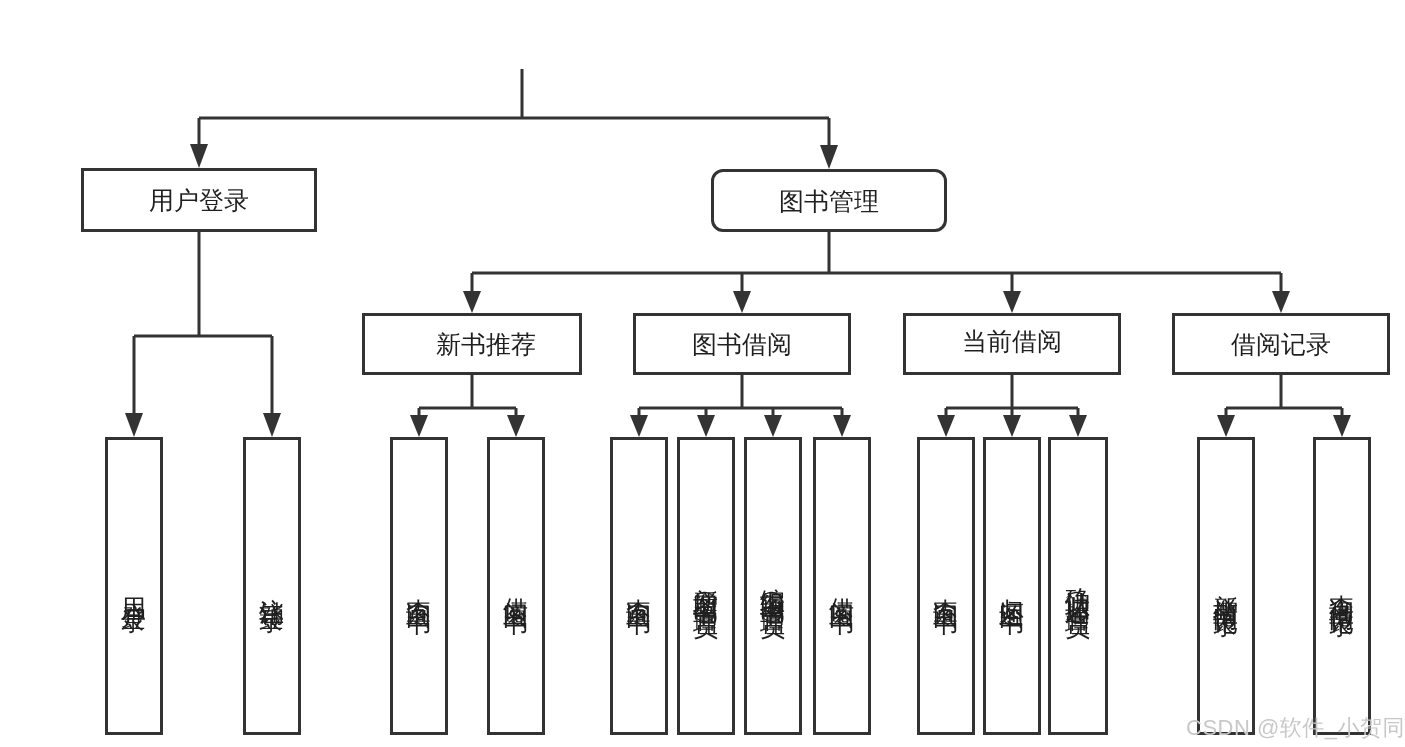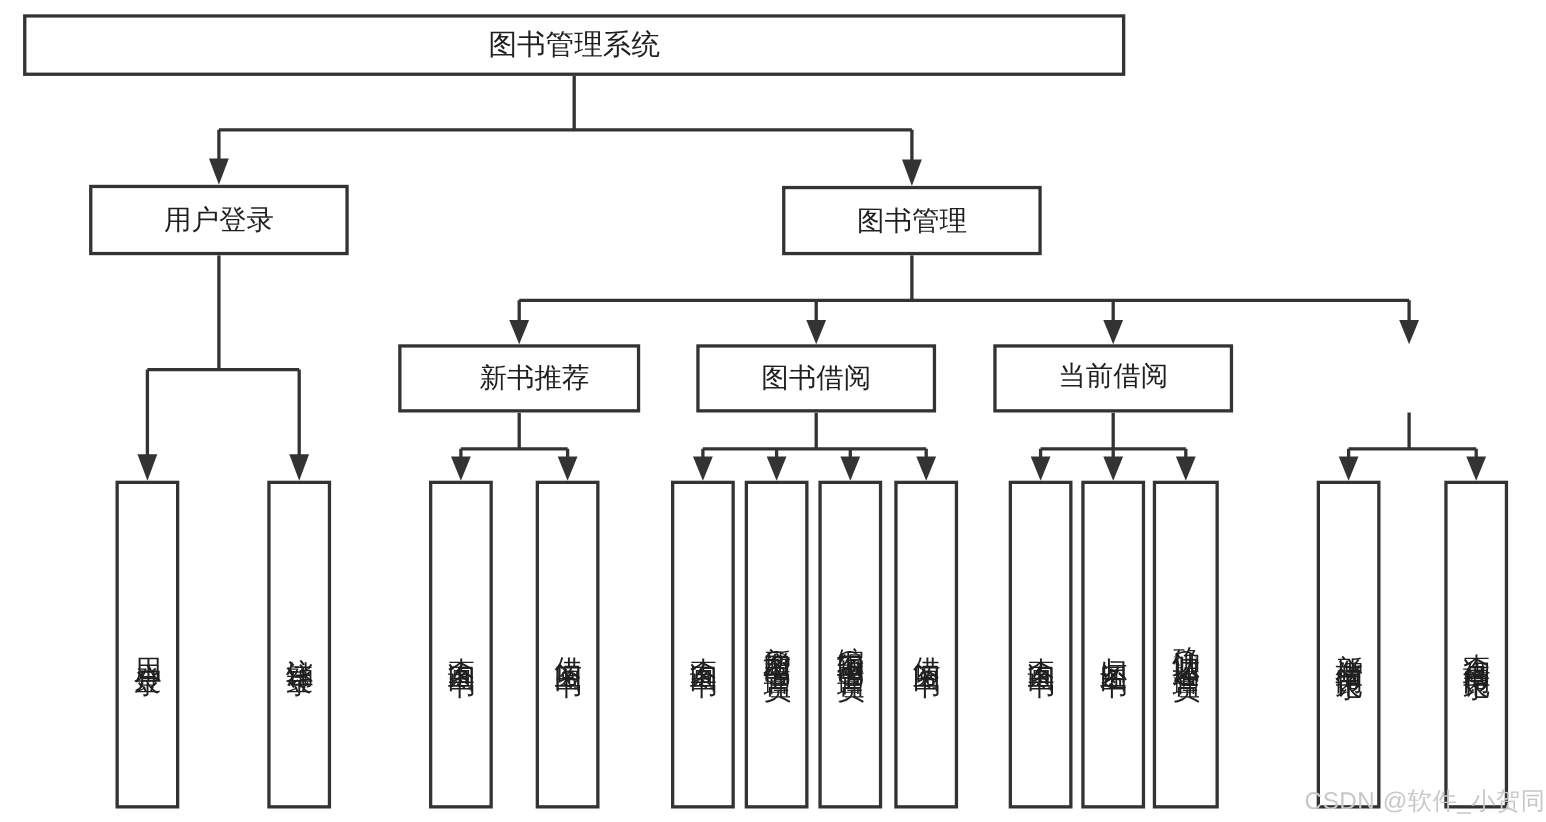--- a/index.html
+++ b/index.html
@@ -35,21 +35,21 @@
   .leaf{top:437px;width:58px;height:298px;}
   .leaf .vtext{
     writing-mode:vertical-rl;
     text-orientation:mixed;
     letter-spacing:4px;
     font-size:25px;
   }
   
   .p-root{left:21px;top:13px;width:1002px;height:56px;font-size:26px;}
   .p-login{left:81px;top:168px;width:236px;height:64px;}
-  .p-mgmt{left:711px;top:169px;width:236px;height:63px;}
+  .p-mgmt{left:711px;top:169px;width:236px;height:63px;border-radius:12px;}
   .p-m1{left:362px;top:313px;width:220px;height:62px;padding-left:28px;}
   .p-m2{left:633px;top:313px;width:218px;height:62px;}
   .p-m3{left:903px;top:313px;width:218px;height:62px;font-family:Liberation Mono, monospace;}
   .p-m4{left:1172px;top:313px;width:218px;height:62px;}
   .p-a1{left:105px;}
   .p-a2{left:243px;}
   .p-b1{left:390px;}
   .p-b2{left:487px;}
   .p-c1{left:610px;}
   .p-c2{left:677px;}
@@ -104,39 +104,39 @@
     <path d="M1012 375 V408 M946 408 H1078 M946 408 V417 M1012 408 V417 M1078 408 V417"></path>
     <polygon points="937,415 955,415 946,437"></polygon>
     <polygon points="1003,415 1021,415 1012,437"></polygon>
     <polygon points="1069,415 1087,415 1078,437"></polygon>
 
     <path d="M1281 375 V408 M1226 408 H1342 M1226 408 V417 M1342 408 V417"></path>
     <polygon points="1217,415 1235,415 1226,437"></polygon>
     <polygon points="1333,415 1351,415 1342,437"></polygon>
   </svg>
 
-  <div class="box p-root">
-    <span>图书管理系统</span>
-  </div>
 
   <div class="box p-login">
     <span>用户登录</span>
   </div>
   <div class="box p-mgmt">
     <span>图书管理</span>
   </div>
 
   <div class="box p-m1">
     <span>新书推荐</span>
   </div>
   <div class="box p-m2">
     <span>图书借阅</span>
   </div>
   <div class="box p-m3">
     <span>当前借阅</span>
+  </div>
+  <div class="box p-m4">
+    <span>借阅记录</span>
   </div>
 
   <div class="box leaf p-a1">
     <span class="vtext">用户登录</span>
   </div>
   <div class="box leaf p-a2">
     <span class="vtext">注销登录</span>
   </div>
 
   <div class="box leaf p-b1">

